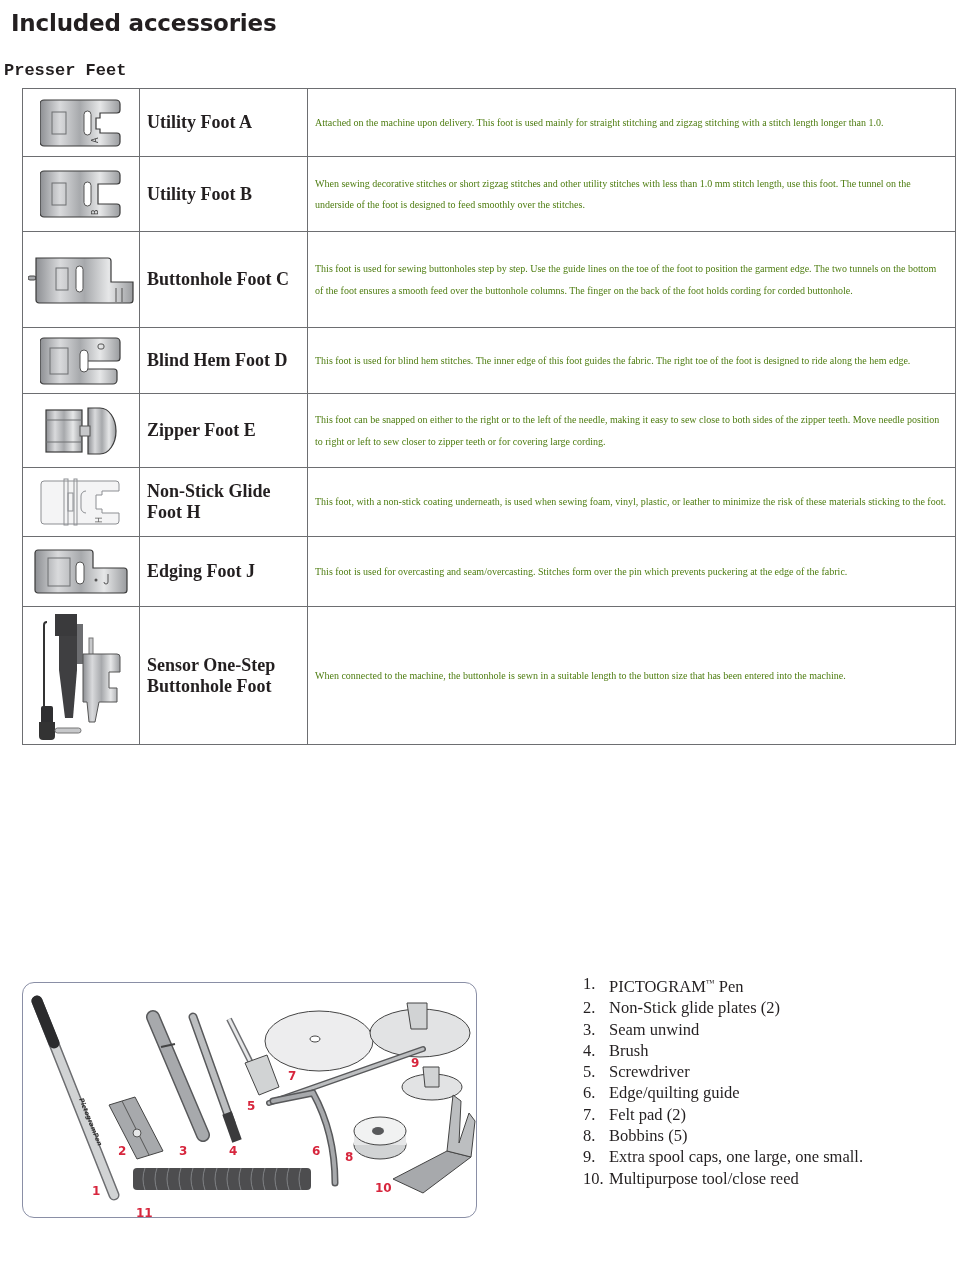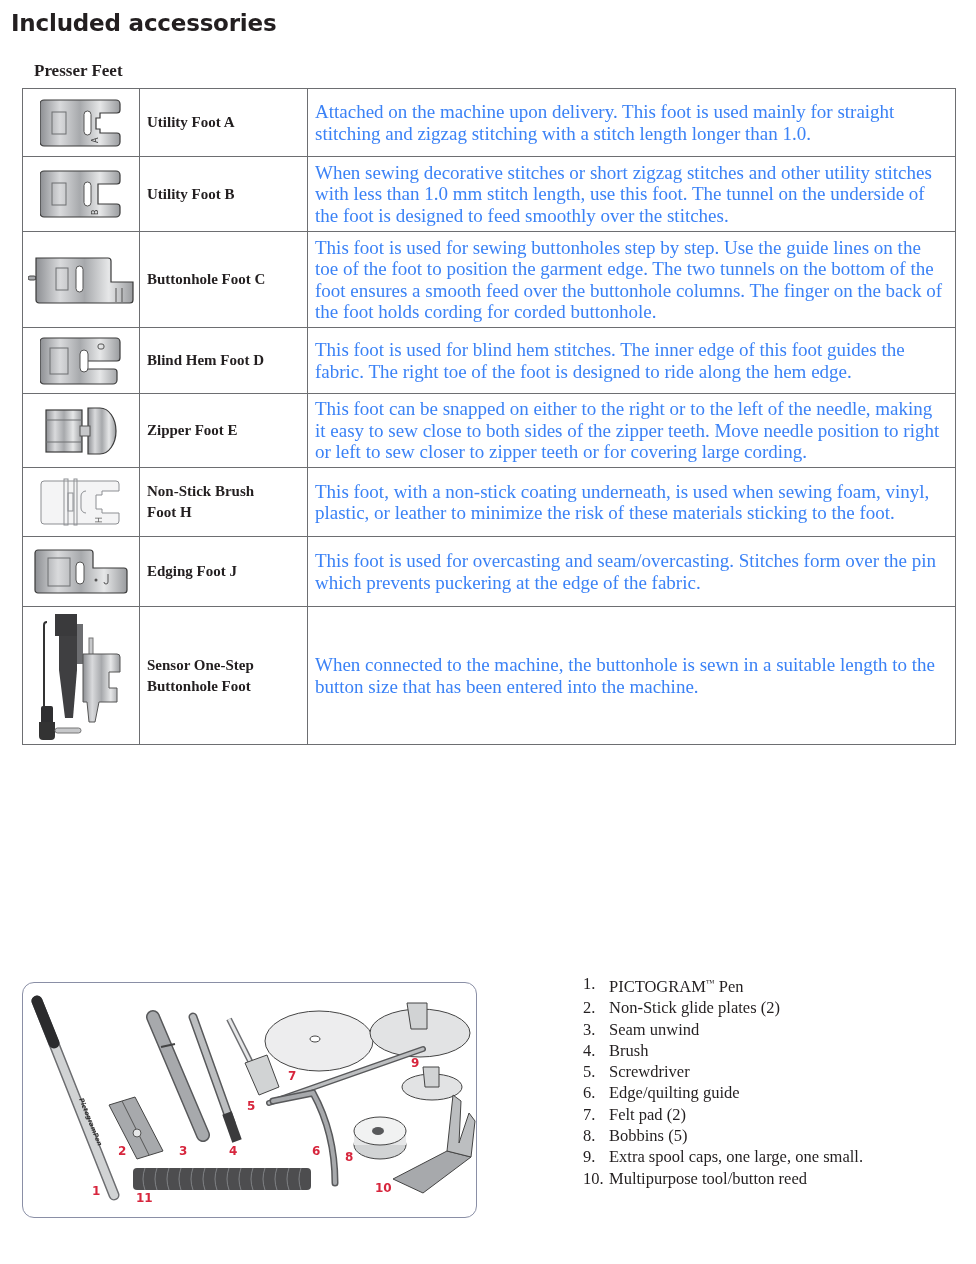--- a/index.html
+++ b/index.html
@@ -1,23 +1,23 @@
 <!DOCTYPE html>
 <html><head>
 <meta charset="utf-8">
 <style>
   html, body { margin: 0; padding: 0; background: #ffffff; }
   body { width: 976px; height: 1264px; position: relative; overflow: hidden; color: #231f20; }
   .h1 { position: absolute; left: 11px; top: 10px; font-family: "DejaVu Sans", sans-serif; font-weight: bold; font-size: 23px; letter-spacing: -0.2px; color: #231f20; }
-  .h2 { position: absolute; left: 34px; top: 61px; font-family: Liberation Serif, serif; font-weight: bold; font-size: 17px; color: #231f20; }
+  .h2 { position: absolute; left: 4px; top: 61px; font-family: Liberation Mono, monospace; font-weight: bold; font-size: 17px; color: #231f20; }
   table.feet { position: absolute; left: 22px; top: 88px; width: 934px; border-collapse: collapse; font-family: "Liberation Serif", serif; }
   table.feet td { border: 1.5px solid #6d6e71; vertical-align: middle; padding: 0; }
   td.img { width: 116px; text-align: center; }
-  td.name { width: 160px; padding-left: 7px !important; font-weight: bold; font-size: 15px; line-height: 21px; color: #231f20; }
-  td.desc { padding: 0 8px 0 7px !important; font-size: 19px; line-height: 21.4px; color: #3b82f6; }
+  td.name { width: 160px; padding-left: 7px !important; font-weight: bold; font-size: 18px; line-height: 21px; color: #231f20; }
+  td.desc { padding: 0 8px 0 7px !important; font-size: 10px; line-height: 21.4px; color: #4d7c0f; }
   td.img svg { display: block; margin: 0 auto; }
   .frame { position: absolute; left: 22px; top: 982px; width: 455px; height: 236px; border: 1.3px solid #8a8fa6; border-radius: 12px; box-sizing: border-box; overflow: hidden; }
   .frame svg { position: absolute; left: 0; top: 0; }
   .num { position: absolute; font-family: "DejaVu Sans", sans-serif; font-weight: bold; font-size: 12px; color: #d7263d; }
   .list { position: absolute; left: 583px; top: 973px; font-family: "Liberation Serif", serif; font-size: 16.5px; line-height: 21.3px; color: #231f20; }
   .list .li { display: flex; }
   .list .n { width: 26px; flex: 0 0 26px; }
   .list .t { flex: 1; width: 300px; }
   .list sup { font-size: 9px; vertical-align: 6px; }
 </style>
@@ -113,21 +113,21 @@
     <td class="img">
       <svg width="82" height="50" viewBox="0 0 82 50">
         <path d="M4 4 H76 a3 3 0 0 1 3 3 V14 H62 V18 H56 V32 H62 V36 H79 V44 a3 3 0 0 1 -3 3 H4 a3 3 0 0 1 -3 -3 V7 a3 3 0 0 1 3 -3Z" fill="#f4f4f5" stroke="#8d8f93" stroke-width="1"></path>
         <rect x="24" y="2" width="4" height="46" fill="none" stroke="#8d8f93"></rect>
         <rect x="34" y="2" width="3" height="46" fill="none" stroke="#8d8f93"></rect>
         <rect x="28" y="16" width="5" height="18" fill="none" stroke="#8d8f93"></rect>
         <path d="M46 14 a5 5 0 0 0 -5 5 V31 a5 5 0 0 0 5 5" fill="none" stroke="#8d8f93"></path>
         <text x="62" y="46" font-size="8" fill="#666" transform="rotate(-90 62 46)" font-family="DejaVu Sans, sans-serif">H</text>
       </svg>
     </td>
-    <td class="name"><span>Non-Stick Brush</span><br><span>Foot H</span></td>
+    <td class="name"><span>Non-Stick Glide</span><br><span>Foot H</span></td>
     <td class="desc">This foot, with a non-stick coating underneath, is used when sewing foam, vinyl, plastic, or leather to minimize the risk of these materials sticking to the foot.</td>
   </tr>
   <tr style="height:70px">
     <td class="img">
       <svg width="94" height="48" viewBox="0 0 94 48">
         <path d="M4 2 H56 a3 3 0 0 1 3 3 V20 H90 a3 3 0 0 1 3 3 V42 a3 3 0 0 1 -3 3 H4 a3 3 0 0 1 -3 -3 V5 a3 3 0 0 1 3 -3Z" fill="url(#metal)" stroke="#3b3b3b" stroke-width="1.2"></path>
         <rect x="14" y="10" width="22" height="28" fill="none" stroke="#6d6e71"></rect>
         <rect x="42" y="14" width="8" height="22" rx="4" fill="#fff" stroke="#555"></rect>
         <circle cx="62" cy="32" r="1.5" fill="#555"></circle>
         <path d="M74 26 V34 a2 2 0 0 1 -4 0" fill="none" stroke="#555"></path>
@@ -227,21 +227,21 @@
   <span class="num" style="left:69px; top:201px">1</span>
   <span class="num" style="left:95px; top:161px">2</span>
   <span class="num" style="left:156px; top:161px">3</span>
   <span class="num" style="left:206px; top:161px">4</span>
   <span class="num" style="left:224px; top:116px">5</span>
   <span class="num" style="left:289px; top:161px">6</span>
   <span class="num" style="left:265px; top:86px">7</span>
   <span class="num" style="left:322px; top:167px">8</span>
   <span class="num" style="left:388px; top:73px">9</span>
   <span class="num" style="left:352px; top:198px">10</span>
-  <span class="num" style="left:113px; top:208px">11</span>
+  <span class="num" style="left:113px; top:223px">11</span>
 </div>
 
 <div class="list">
   <div class="li">
     <span class="n">1.</span>
     <span class="t"><span>PICTOGRAM</span><sup>™</sup><span> Pen</span></span>
   </div>
   <div class="li">
       <span class="n">2.</span>
       <span class="t">Non-Stick glide plates (2)</span>
@@ -269,15 +269,15 @@
   <div class="li">
       <span class="n">8.</span>
       <span class="t">Bobbins (5)</span>
     </div>
   <div class="li">
       <span class="n">9.</span>
       <span class="t">Extra spool caps, one large, one small.</span>
     </div>
   <div class="li">
       <span class="n">10.</span>
-      <span class="t">Multipurpose tool/button reed</span>
+      <span class="t">Multipurpose tool/close reed</span>
     </div>
 </div>
 
 </body></html>

